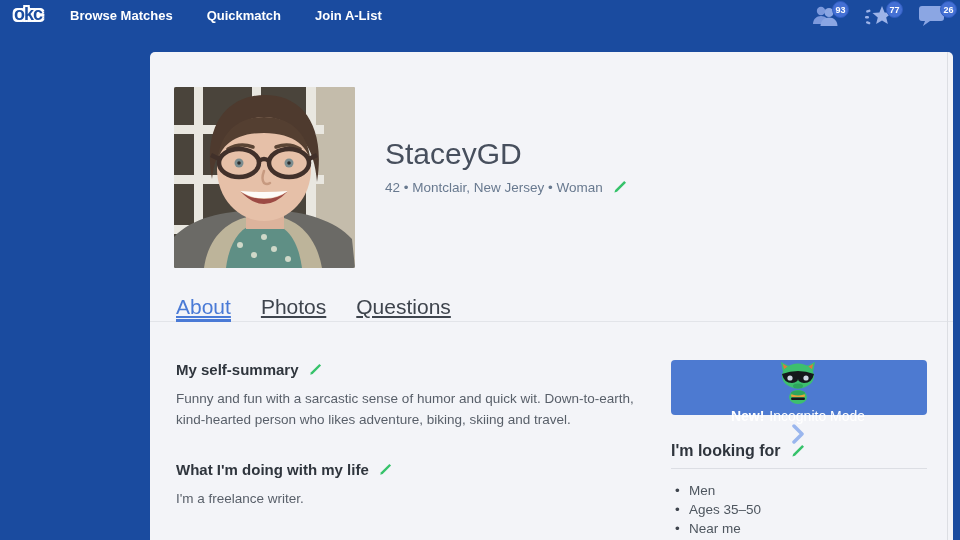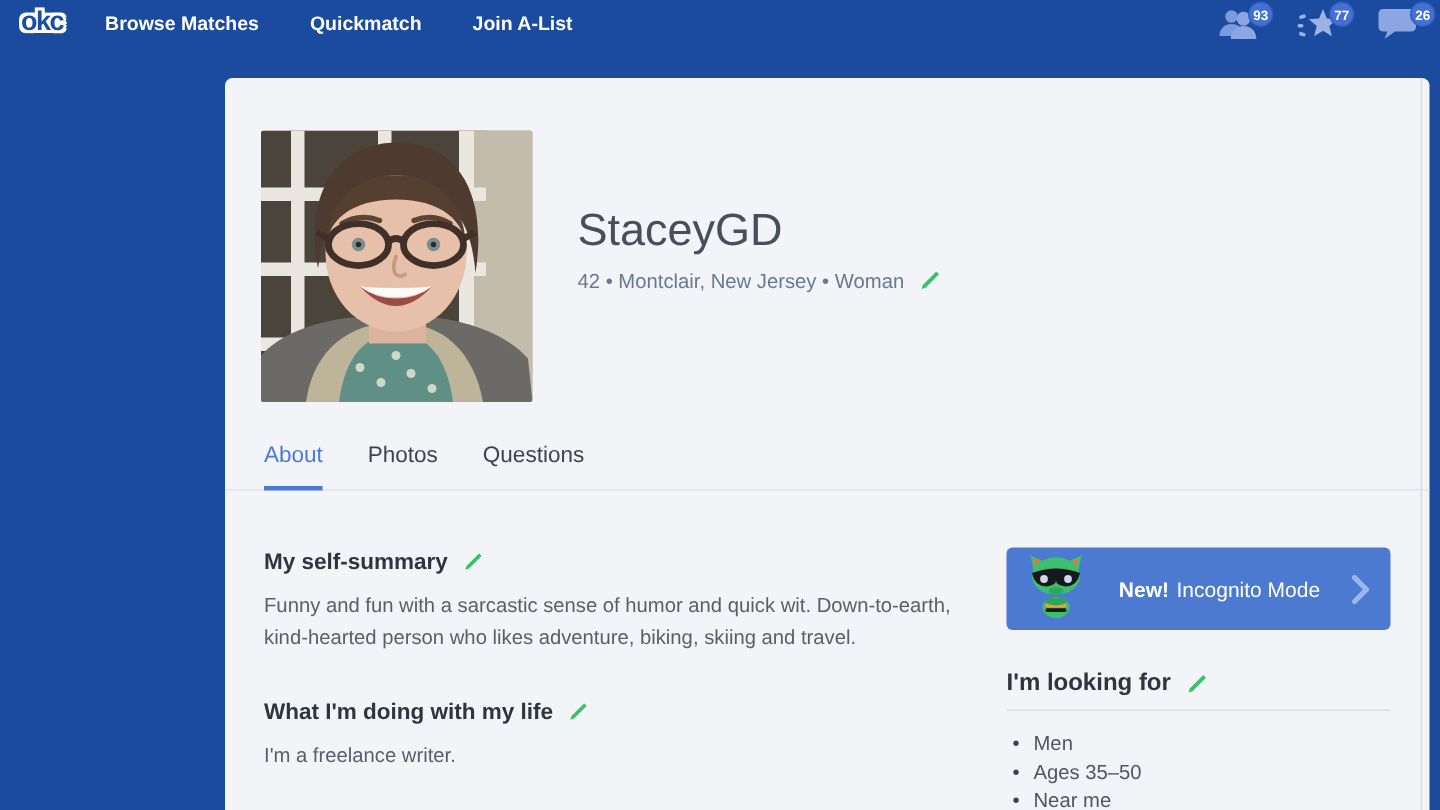--- a/index.html
+++ b/index.html
@@ -119,26 +119,26 @@
 
   
   .tabs {
     margin-top:27px;
     padding-left:26px;
     display:flex;
     gap:30px;
     border-bottom:1px solid #e2e4e9;
   }
   .tab {
-    font-size:15px;
+    font-size:21px;
     color:#3e444d;
-    padding-bottom:12px;
     cursor:pointer;
     border-bottom:3px solid transparent;
     margin-bottom:-1px;
+    text-decoration:underline;
   }
   .tab.active {
     color:#4a7ad6;
     border-bottom-color:#4a7ad6;
   }
 
   
   .content {
     display:flex;
     justify-content:space-between;
@@ -166,20 +166,21 @@
 
   
   .incognito-banner {
     height:55px;
     background:#4d7ad1;
     border-radius:4px;
     display:flex;
     align-items:center;
     cursor:pointer;
     padding:0 14px 0 12px;
+    flex-direction:column;
   }
   .banner-text {
     flex:1;
     text-align:center;
     color:#ffffff;
     font-size:14px;
   }
   .banner-badge { font-weight:700; margin-right:5px; }
   .chevron-right { line-height:0; }
 

